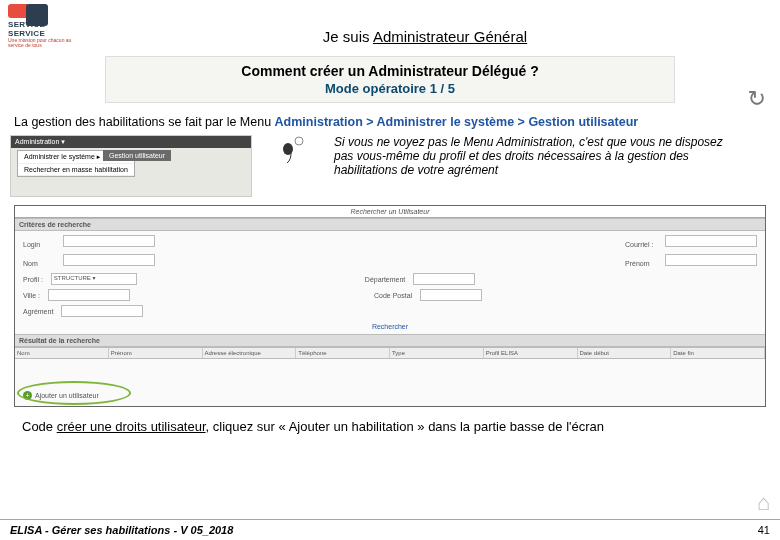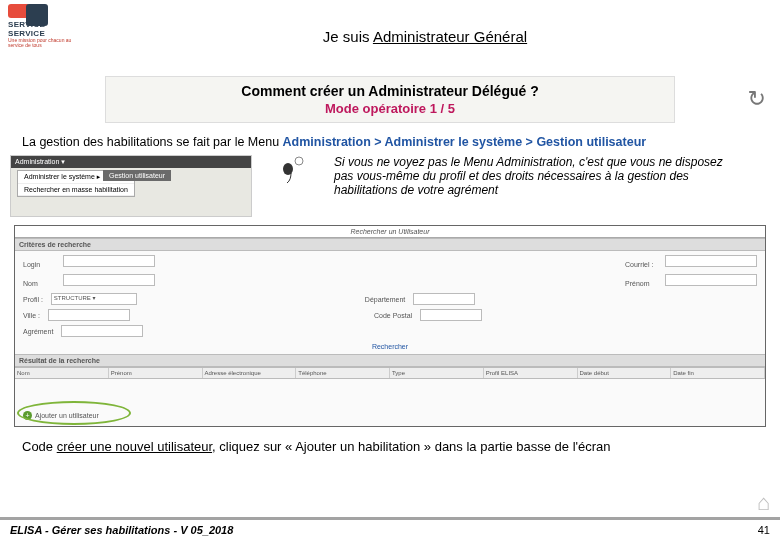--- a/index.html
+++ b/index.html
@@ -10,25 +10,25 @@
   .logo-text1 { font-size:8px; font-weight:bold; color:#2c3e50; letter-spacing:0.3px;}
   .logo-text2 { font-size:5px; color:#c0392b; line-height:1;}
   .title-block { flex:1; text-align:center; }
   .title-main { font-size:17px; font-weight:bold; }
   .title-grey { color:#888; }
   .subtitle { font-size:15px; margin-top:20px; }
   .subtitle u { text-decoration: underline; }
   .logo-right { width:90px; height:44px; display:flex; align-items:center; justify-content:flex-end; gap:4px; }
   .asp-box { width:34px; height:30px; background:#8fbf3f; border-radius:4px; display:flex; align-items:center; justify-content:center; color:#fff; font-size:9px; font-weight:bold;}
   .asp-text { font-size:6px; color:#8fbf3f; line-height:1.1; width:50px;}
-  .question-box { margin:24px auto 4px; width:560px; background:#f5f5f2; border:1px solid #ddd; text-align:center; padding:6px 4px; font-size:14px;}
+  .question-box { margin:4px auto 4px; width:560px; background:#f5f5f2; border:1px solid #ddd; text-align:center; padding:6px 4px; font-size:14px;}
   .question-box .q { font-weight:bold; }
-  .question-box .mode { font-weight:bold; color:#be185d; margin-top:2px; font-size:13px;}
+  .question-box .mode { font-weight:bold; color:#0c4a6e; margin-top:2px; font-size:13px;}
   .refresh { position:absolute; right:14px; top:86px; font-size:22px; color:#777;}
-  .body-text1 { font-size:12.5px; padding:8px 22px 4px; }
+  .body-text1 { font-size:12.5px; padding:8px 14px 4px; }
   .blue { color:#2155a3; font-weight:bold; }
   .row-tip { display:flex; align-items:flex-start; padding:2px 10px 8px; gap:28px;}
   .menu-mock { width:240px; height:60px; background:#e8e8e2; border:1px solid #ccc; font-size:8px; position:relative;}
   .menu-bar { background:#444; color:#fff; font-size:7px; padding:2px 4px;}
   .menu-drop { position:absolute; top:14px; left:6px; background:#fff; border:1px solid #aaa; font-size:7px;}
   .menu-drop div { padding:2px 6px; border-bottom:1px solid #eee;}
   .menu-sub { position:absolute; left:92px; top:14px; background:#6a6a6a; color:#fff; padding:2px 6px; font-size:7px;}
   .tip-icon { width:26px; display:flex; justify-content:center;}
   .tip-text { font-size:12px; font-style:italic; flex:1; padding-right:28px;}
   .screenshot-box { margin:0 14px 6px; border:1px solid #666; height:200px; background:#fafafa; font-size:7px; color:#555; position:relative;}
@@ -39,21 +39,21 @@
   .sb-col span { min-width:40px; display:inline-block;}
   .sb-line { display:flex; gap:8px; align-items:center; padding:2px 8px;}
   .sb-input { border:1px solid #bbb; height:10px; background:#fff; display:inline-block;}
   .sb-search { text-align:center; padding:4px; color:#2155a3;}
   .sb-thead { display:flex; background:#eee; border-top:1px solid #bbb; border-bottom:1px solid #bbb;}
   .sb-thead div { flex:1; padding:2px; border-right:1px solid #ccc; font-size:6px;}
   .sb-add { position:absolute; bottom:6px; left:8px; display:flex; align-items:center; gap:3px; font-size:7px;}
   .green-circle { width:9px; height:9px; background:#5b9b2e; border-radius:50%; color:#fff; font-size:7px; line-height:9px; text-align:center;}
   .oval { position:absolute; bottom:1px; left:2px; width:110px; height:20px; border:2px solid #7fb53a; border-radius:50%;}
   .body-text2 { font-size:13px; padding:6px 22px 8px; text-align:justify; }
-  .footer { position:absolute; bottom:0; left:0; right:0; border-top:3px solid #a3a3a3; display:flex; justify-content:space-between; align-items:center; padding:4px 10px; font-size:11px;}
+  .footer { position:absolute; bottom:0; left:0; right:0; border-top:1px solid #a3a3a3; display:flex; justify-content:space-between; align-items:center; padding:4px 10px; font-size:11px;}
   .footer-left { font-style:italic; font-weight:bold;}
   .home-icon { position:absolute; right:10px; bottom:24px; font-size:22px; color:#bfbfbf;}
 </style>
 </head>
 <body>
 
 <div class="header">
   <div class="logo-left">
     <div class="logo-shape"></div>
     <div class="logo-text1"><span>SERVICE</span> <span>SERVICE</span></div>
@@ -140,21 +140,21 @@
       <div>Date fin</div>
   </div>
   <div class="sb-add">
     <div class="green-circle">+</div>
     <span>Ajouter un utilisateur</span>
   </div>
   <div class="oval"></div>
 </div>
 
 <div class="body-text2">
-  <span>Code </span><u>créer une nouvel utilisateur</u><span>, cliquez sur « Ajouter un habilitation » dans la partie basse de l'écran</span>
+  <span>Code </span><u>créer une droits utilisateur</u><span>, cliquez sur « Ajouter un habilitation » dans la partie basse de l'écran</span>
 </div>
 
 <div class="home-icon">⌂</div>
 
 <div class="footer">
   <span class="footer-left">ELISA - Gérer ses habilitations - V 05_2018</span>
   <span>41</span>
 </div>
 
 </body></html>

